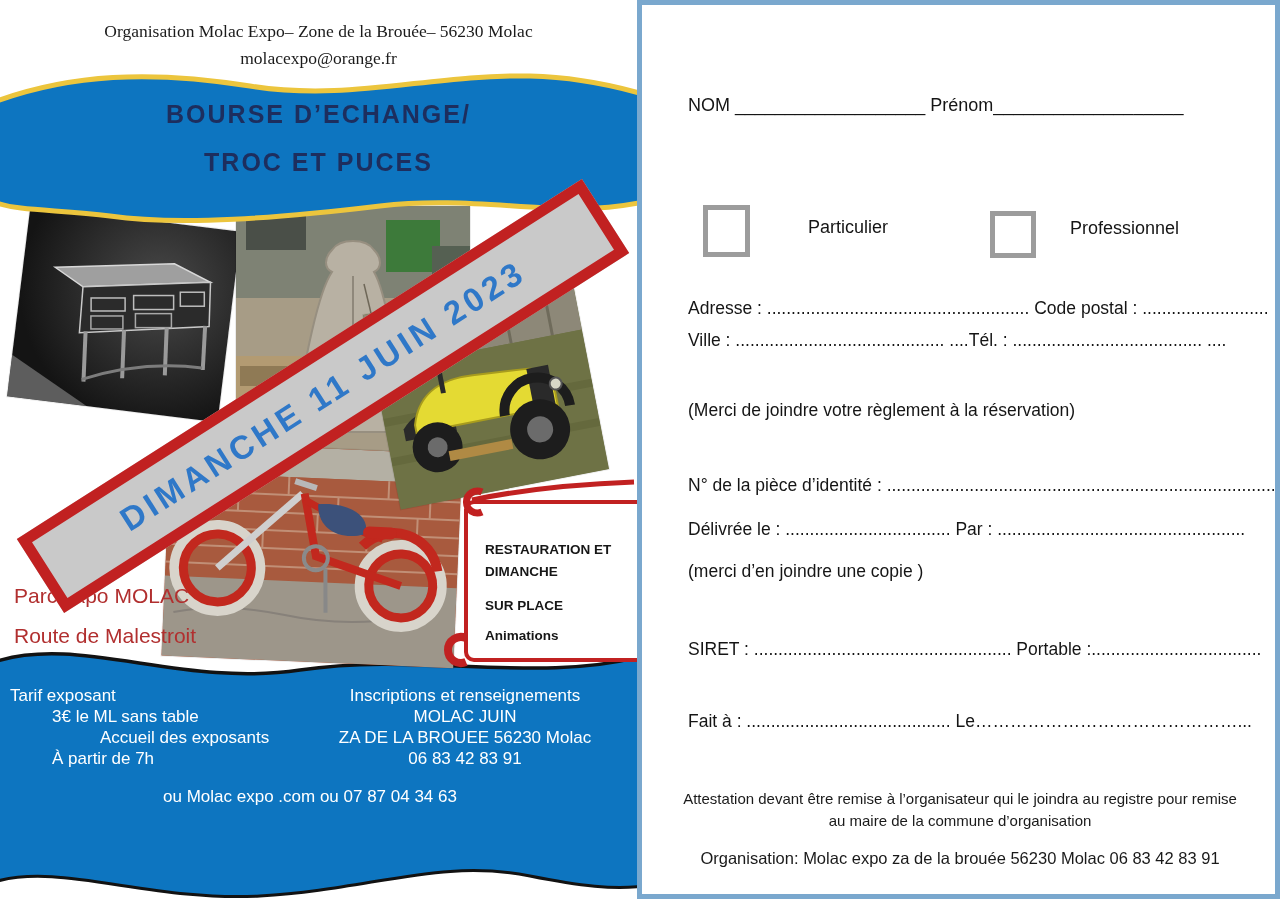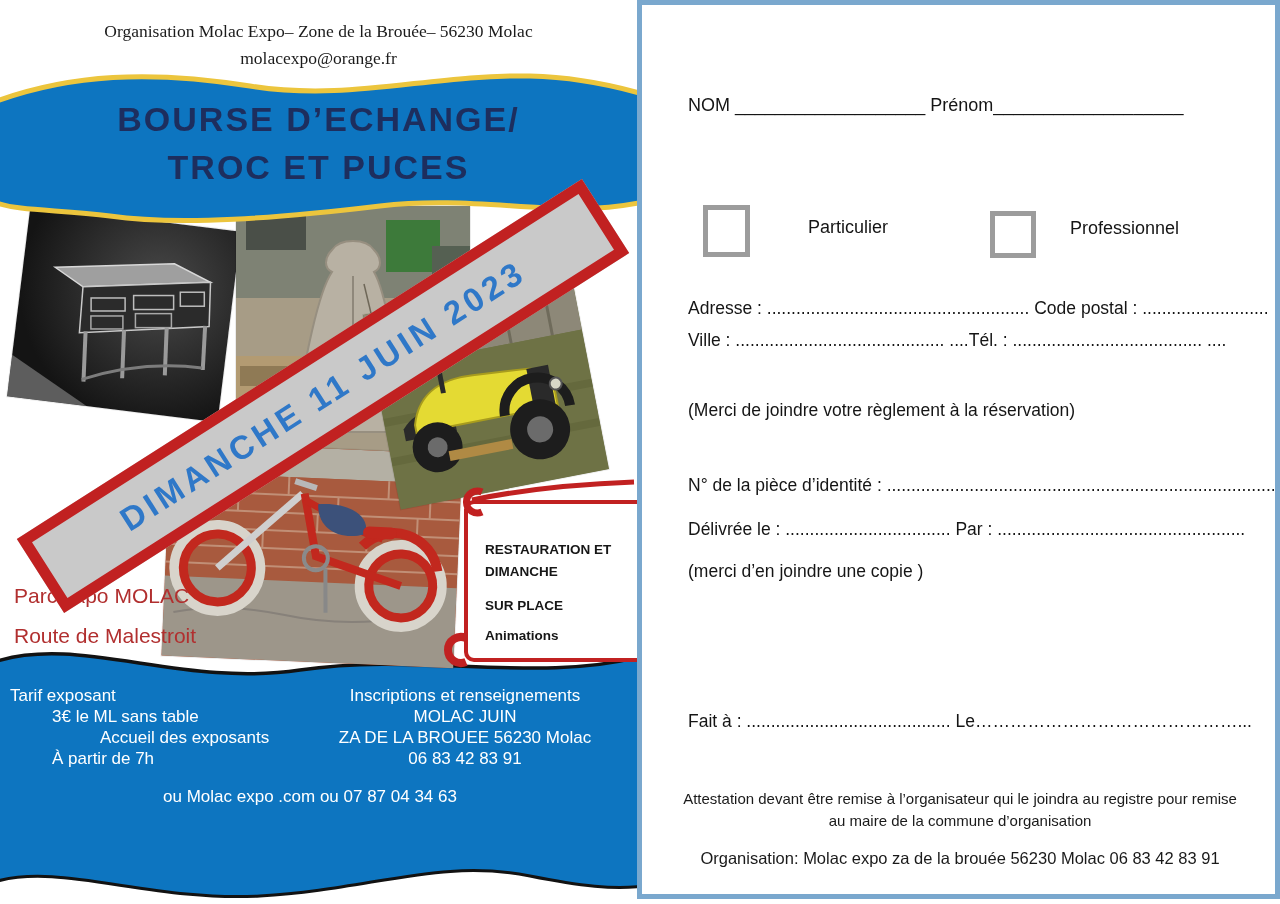--- a/index.html
+++ b/index.html
@@ -5,21 +5,21 @@
   html,body{margin:0;padding:0;background:#ffffff;}
   .page{position:relative;width:1280px;height:904px;background:#ffffff;overflow:hidden;
         font-family:"Liberation Sans",sans-serif;color:#111;}
   .abs{position:absolute;}
 
   
   .left-panel{position:absolute;left:0;top:0;width:637px;height:904px;background:#fff;overflow:hidden;}
   .flyer-header{position:absolute;left:0;top:18px;width:637px;text-align:center;
         font-family:"Liberation Serif",serif;font-size:17.5px;color:#1b1b1b;line-height:27px;}
   .banner-title{position:absolute;left:0;width:637px;text-align:center;z-index:3;
-        font-weight:bold;font-size:34px;letter-spacing:2px;color:#1d2e5e;}
+        font-weight:bold;font-size:25px;letter-spacing:2px;color:#1d2e5e;}
   .photo{position:absolute;overflow:hidden;box-shadow:0 0 0 1px rgba(0,0,0,.08);}
   .date-banner{position:absolute;left:-12px;top:352px;width:648px;height:66px;z-index:6;
         background:#c9c9c9;border:11px solid #c12121;transform:rotate(-32.5deg);
         display:flex;align-items:center;justify-content:center;}
   .date-banner span{font-weight:bold;font-size:33px;letter-spacing:4px;color:#2f78c8;white-space:nowrap;}
   .location-line{position:absolute;left:14px;font-size:21px;color:#b12f2f;z-index:5;}
   .services-box{position:absolute;left:464px;top:500px;width:184px;height:162px;z-index:7;
         background:#fff;border:4px solid #c12121;border-radius:10px;box-sizing:border-box;}
   .services-box .svc{position:absolute;left:17px;font-weight:bold;font-size:13.5px;color:#171717;white-space:nowrap;}
   .svc-decor{position:absolute;left:430px;top:470px;z-index:8;pointer-events:none;}
@@ -198,20 +198,21 @@
     <div class="cb-label" style="left:428px;top:213px;">Professionnel</div>
 
     <div class="fline" style="top:293px;">Adresse : ...................................................... Code postal : ..........................</div>
     <div class="fline" style="top:325px;">Ville : ........................................... ....Tél. : ....................................... ....</div>
     <div class="fline" style="top:395px;">(Merci de joindre votre règlement à la réservation)</div>
 
     <div class="fline" style="top:470px;">N° de la pièce d’identité : .....................................................................................</div>
     <div class="fline" style="top:514px;">Délivrée le : .................................. Par : ...................................................</div>
     <div class="fline" style="top:556px;">(merci d’en joindre une copie )</div>
 
+    <div class="fline" style="top:634px;">SIRET : ..................................................... Portable :...................................</div>
     <div class="fline" style="top:706px;">Fait à : .......................................... Le………………………………………...</div>
 
     <div class="foot" style="top:783px;font-size:15px;line-height:22px;">
       <div>Attestation devant être remise à l’organisateur qui le joindra au registre pour remise</div>
       <div>au maire de la commune d’organisation</div>
     </div>
     <div class="foot" style="top:844px;font-size:16.5px;">Organisation: Molac expo za de la brouée 56230 Molac 06 83 42 83 91</div>
   </div>
 </div>
 

